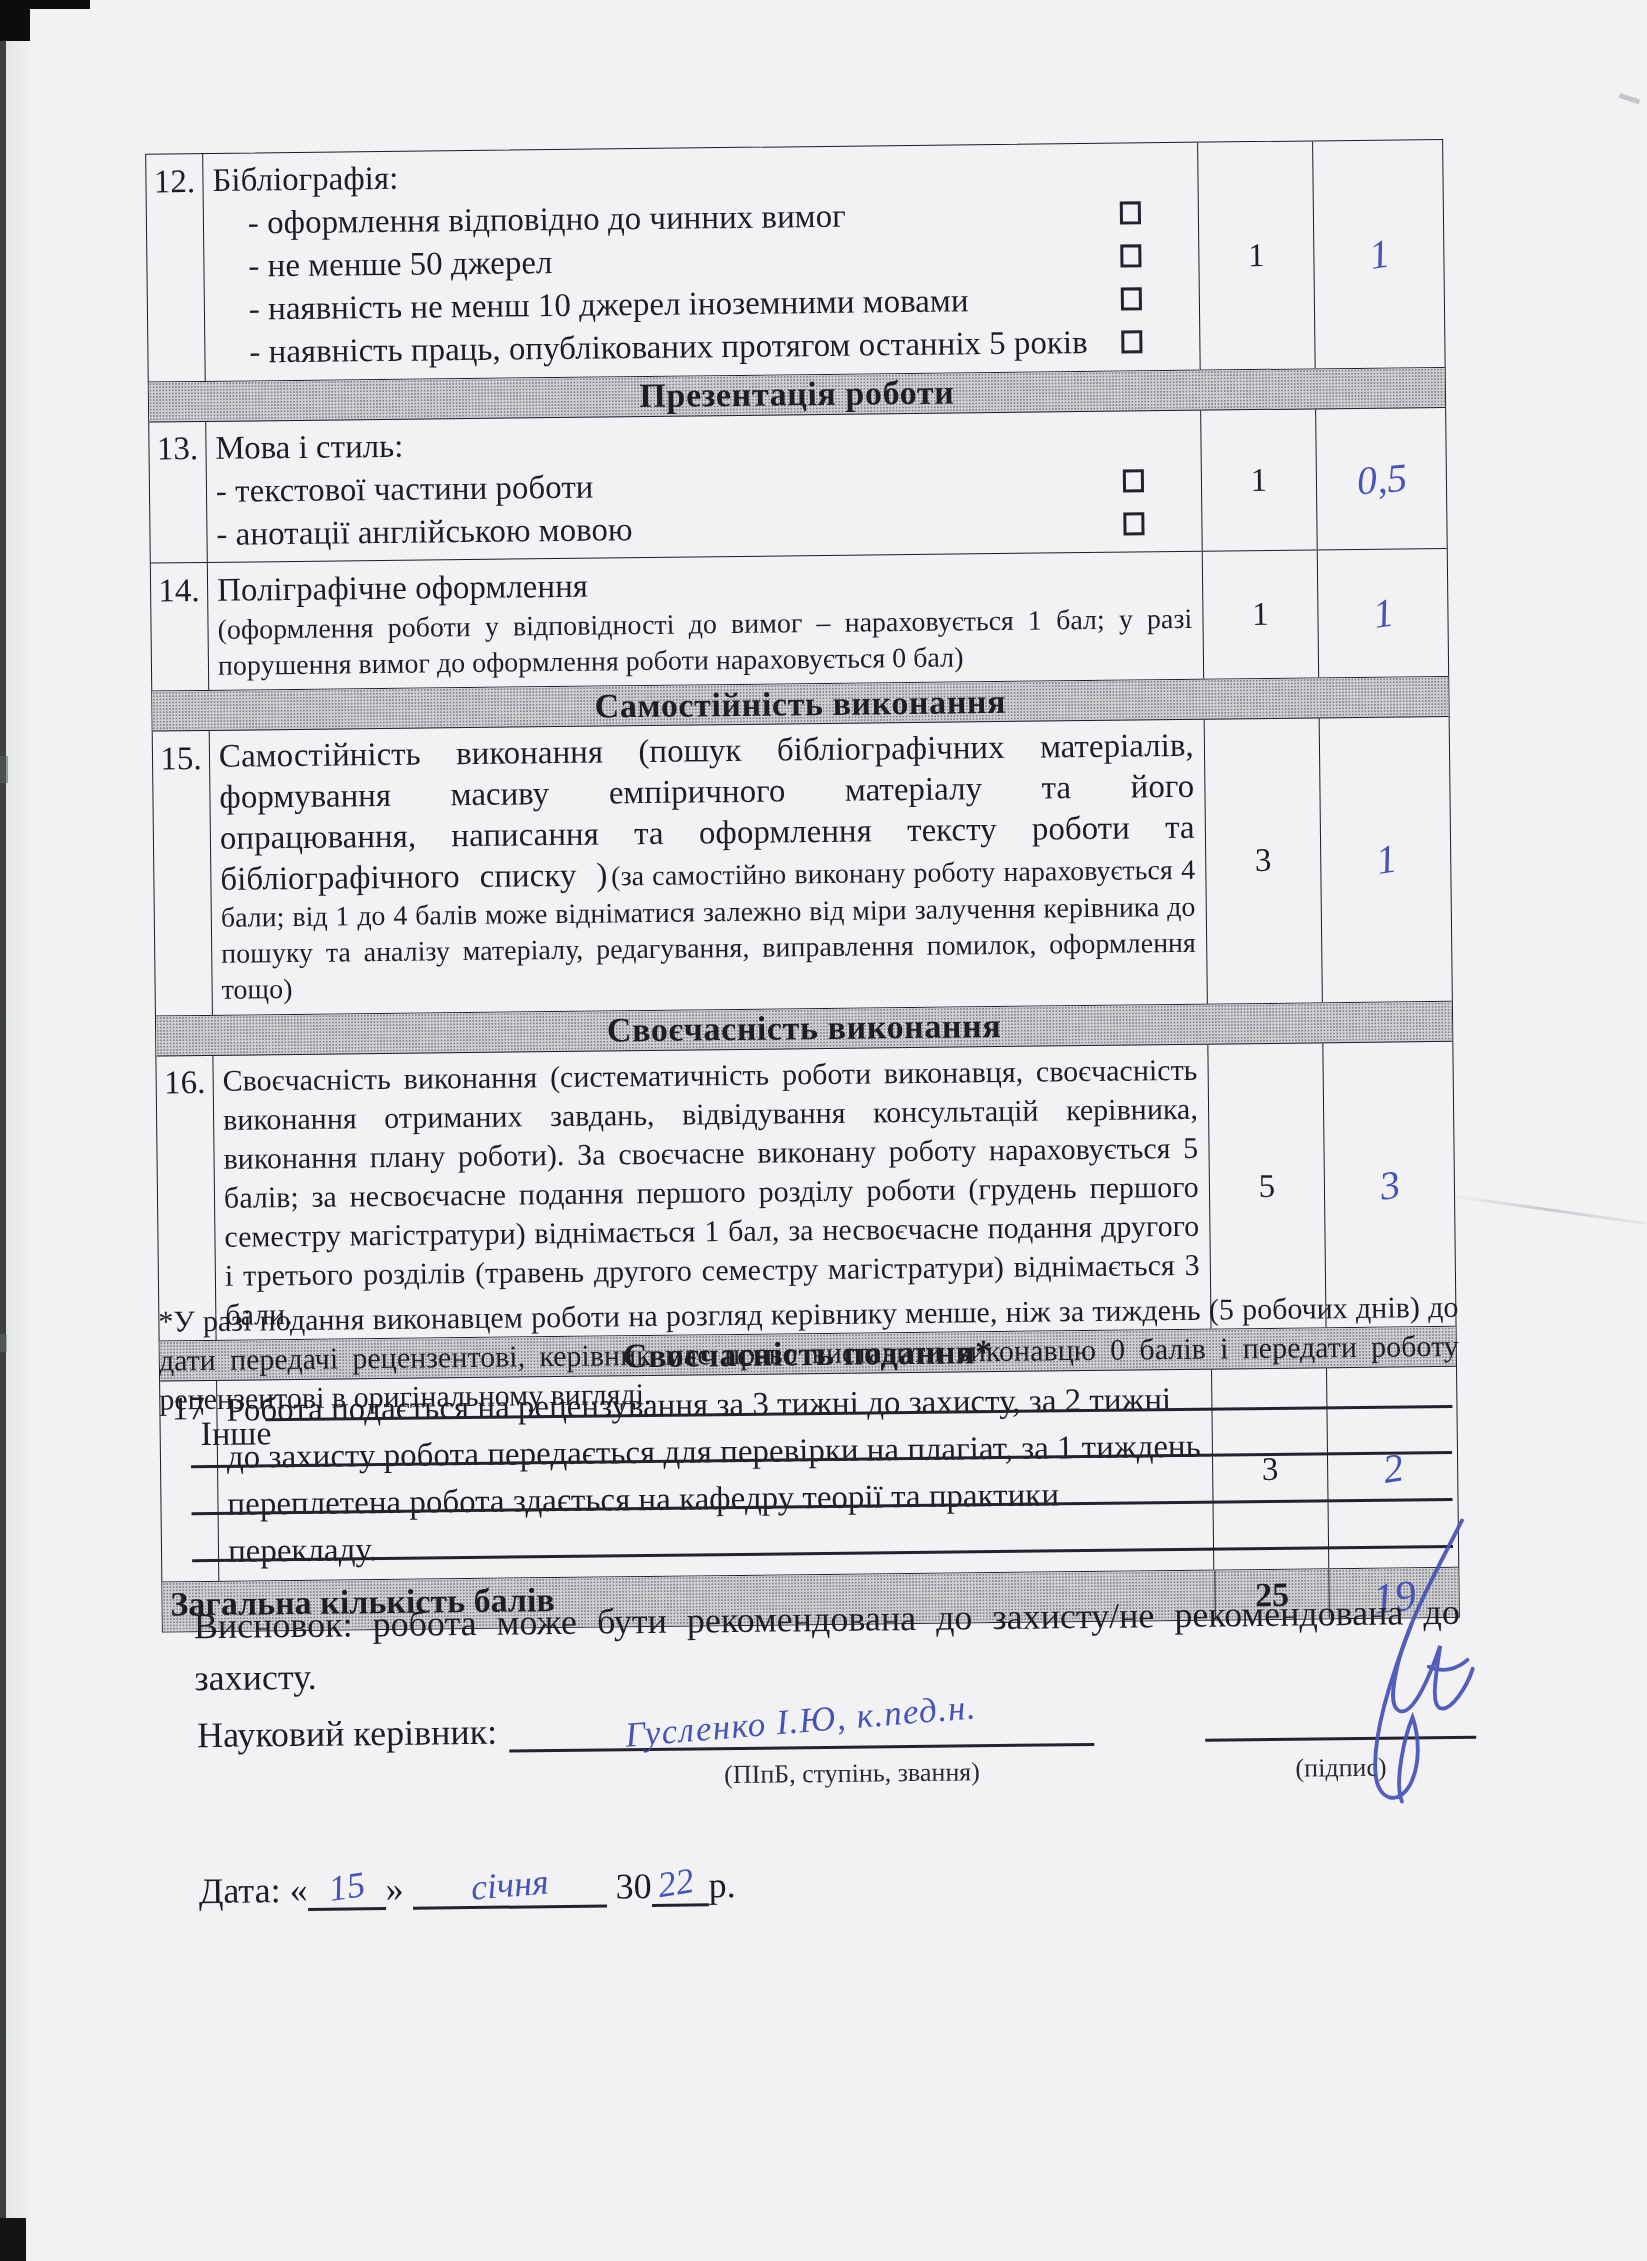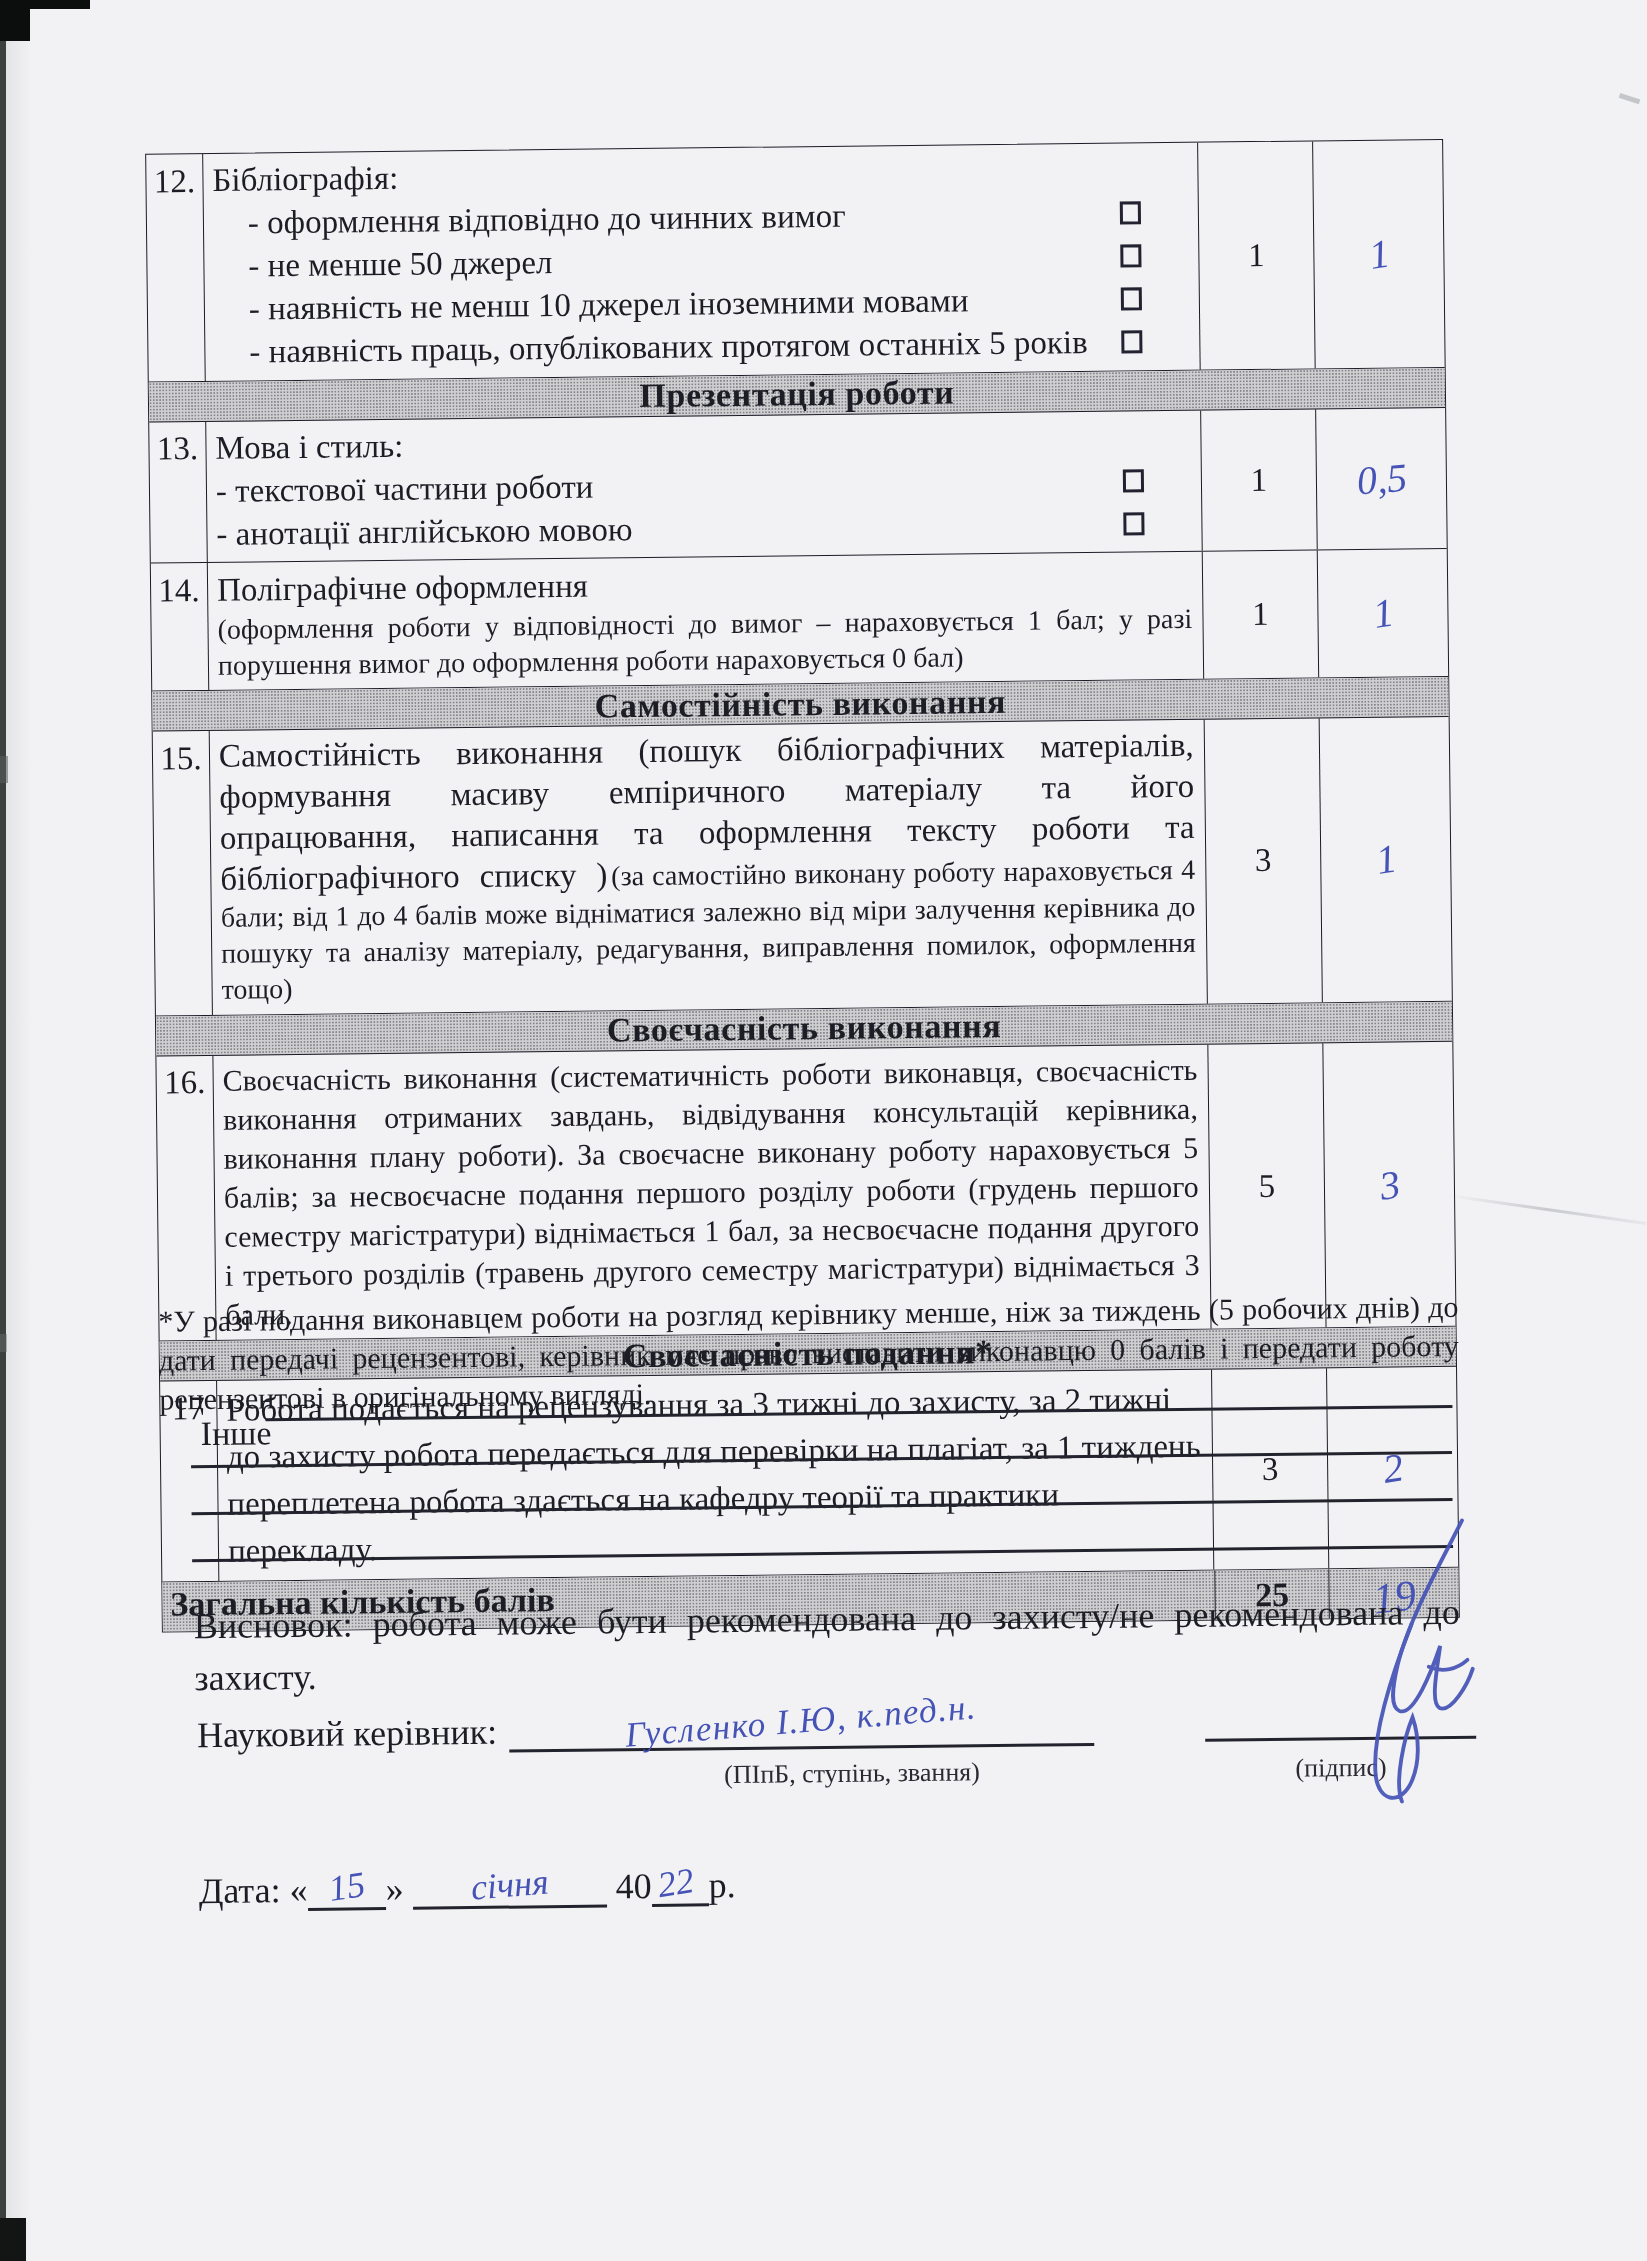--- a/index.html
+++ b/index.html
@@ -245,17 +245,17 @@
     <svg class="sig-svg" viewBox="0 0 480 480">
       <g fill="none" stroke="#4553b6" stroke-width="6" stroke-linecap="round" opacity="0.92">
         <path d="M 372 18 C 340 80 288 170 270 240 C 260 280 258 306 272 312 C 294 320 322 252 336 212 C 330 252 320 300 334 308 C 352 316 378 272 386 248"></path>
         <path d="M 292 178 C 258 262 228 352 234 412 C 238 450 268 458 286 428 C 304 396 302 352 292 322 C 280 350 262 420 274 452"></path>
         <path d="M 318 244 C 340 254 362 248 378 234"></path>
       </g>
     </svg>
   </div>
 
   <div class="date-block">
-    <span>Дата: «</span><span class="u u-day"><span class="hw hw-date">15</span></span><span>»</span> <span class="u u-month"><span class="hw hw-date" style="transform:rotate(-4deg);">січня</span></span> <span>40</span><span class="u u-year"><span class="hw hw-date yr-suffix">22</span></span><span>р.</span>
+    <span>Дата: «</span><span class="u u-day"><span class="hw hw-date">15</span></span><span>»</span> <span class="u u-month"><span class="hw hw-date" style="transform:rotate(-4deg);">січня</span></span> <span>30</span><span class="u u-year"><span class="hw hw-date yr-suffix">22</span></span><span>р.</span>
   </div>
 
 </div>
 
 
 </body></html>

